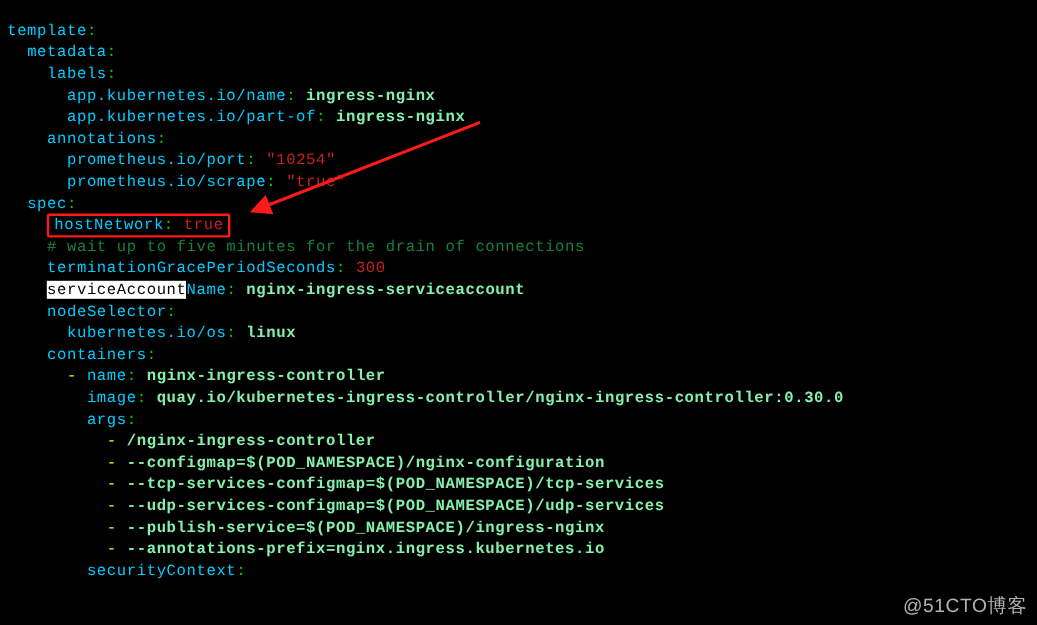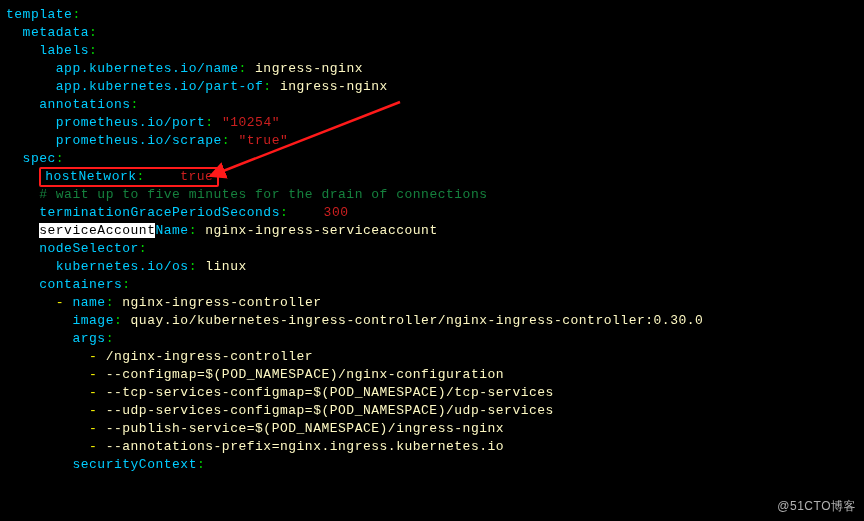--- a/index.html
+++ b/index.html
@@ -8,48 +8,48 @@
     font-family: "Courier New", Consolas, monospace;
     font-size: 13px;
     line-height: 18px;
     letter-spacing: 0.5px;
     width: 864px;
     height: 521px;
     overflow: hidden;
     position: relative;
   }
   .code {
-    padding: 6px 6px;
+    padding: 17px 6px;
     white-space: pre;
   }
   .k-key   { color: #00ccff; }   
-  .k-num   { color: #cc1f1f; margin-left: 27px; }   
+  .k-num   { color: #cc1f1f; }   
   .k-str   { color: #cc1f1f; }   
-  .k-plain { color: #fef9c3; }   
+  .k-plain { color: #86efac; font-weight: bold; }   
   .k-dash  { color: #fffb00; }   
   .k-cmt   { color: #15803d; }   
   .k-colon { color: #00cc00; }   
   .k-hl    { background: #ffffff; color: #000000; }
   .k-redbox {
     border: 2px solid #ff1a1a;
     padding: 0 4px 1px 4px;
     border-radius: 2px;
   }
   #overlay {
     position: absolute;
     left: 0; top: 0;
     pointer-events: none;
   }
   #watermark {
     position: absolute;
     right: 8px;
     bottom: 6px;
     color: #d0d0d0;
     opacity: 0.85;
-    font-size: 12px;
+    font-size: 16px;
     font-family: Arial, sans-serif;
   }
 </style>
 </head>
 <body>
 
 <div id="root" class="code"><div><span class="k-key">template</span><span class="k-colon">:</span></div><div>  <span class="k-key">metadata</span><span class="k-colon">:</span></div><div>    <span class="k-key">labels</span><span class="k-colon">:</span></div><div>      <span class="k-key">app.kubernetes.io/name</span><span class="k-colon">:</span><span class="k-plain"> ingress-nginx</span></div><div>      <span class="k-key">app.kubernetes.io/part-of</span><span class="k-colon">:</span><span class="k-plain"> ingress-nginx</span></div><div>    <span class="k-key">annotations</span><span class="k-colon">:</span></div><div>      <span class="k-key">prometheus.io/port</span><span class="k-colon">:</span><span class="k-plain"> </span><span class="k-str">"10254"</span></div><div>      <span class="k-key">prometheus.io/scrape</span><span class="k-colon">:</span><span class="k-plain"> </span><span class="k-str">"true"</span></div><div>  <span class="k-key">spec</span><span class="k-colon">:</span></div><div>    <span class="k-redbox"><span class="k-key">hostNetwork</span><span class="k-colon">:</span><span class="k-plain"> </span><span class="k-num">true</span></span></div><div>    <span class="k-cmt"># wait up to five minutes for the drain of connections</span></div><div>    <span class="k-key">terminationGracePeriodSeconds</span><span class="k-colon">:</span><span class="k-plain"> </span><span class="k-num">300</span></div><div>    <span class="k-hl">serviceAccount</span><span class="k-key">Name</span><span class="k-colon">:</span><span class="k-plain"> nginx-ingress-serviceaccount</span></div><div>    <span class="k-key">nodeSelector</span><span class="k-colon">:</span></div><div>      <span class="k-key">kubernetes.io/os</span><span class="k-colon">:</span><span class="k-plain"> linux</span></div><div>    <span class="k-key">containers</span><span class="k-colon">:</span></div><div>      <span class="k-dash">- </span><span class="k-key">name</span><span class="k-colon">:</span><span class="k-plain"> nginx-ingress-controller</span></div><div>        <span class="k-key">image</span><span class="k-colon">:</span><span class="k-plain"> quay.io/kubernetes-ingress-controller/nginx-ingress-controller:0.30.0</span></div><div>        <span class="k-key">args</span><span class="k-colon">:</span></div><div>          <span class="k-dash">- </span><span class="k-plain">/nginx-ingress-controller</span></div><div>          <span class="k-dash">- </span><span class="k-plain">--configmap=$(POD_NAMESPACE)/nginx-configuration</span></div><div>          <span class="k-dash">- </span><span class="k-plain">--tcp-services-configmap=$(POD_NAMESPACE)/tcp-services</span></div><div>          <span class="k-dash">- </span><span class="k-plain">--udp-services-configmap=$(POD_NAMESPACE)/udp-services</span></div><div>          <span class="k-dash">- </span><span class="k-plain">--publish-service=$(POD_NAMESPACE)/ingress-nginx</span></div><div>          <span class="k-dash">- </span><span class="k-plain">--annotations-prefix=nginx.ingress.kubernetes.io</span></div><div>        <span class="k-key">securityContext</span><span class="k-colon">:</span></div></div>
 
 <svg id="overlay" width="864" height="521">
   <defs>

